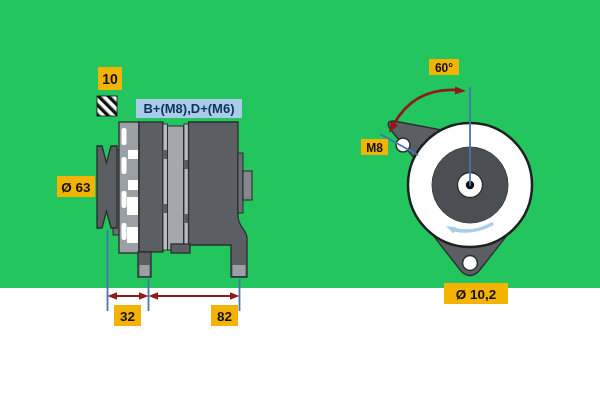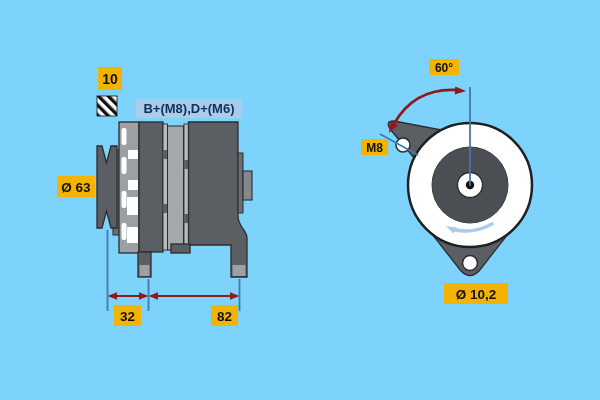--- a/index.html
+++ b/index.html
@@ -6,23 +6,23 @@
     margin: 0;
     padding: 0;
     background: #ffffff;
     width: 600px;
     height: 400px;
     overflow: hidden;
     font-family: "Liberation Sans", "DejaVu Sans", sans-serif;
   }
   #stage {
     width: 600px;
-    height: 400px;
+    height: 288px;
     position: relative;
-    background: #7dd3fc;
+    background: #22c55e;
   }
   svg { display: block; }
   .lbl-yellow { fill: #f5b301; }
   .lbl-blue   { fill: #a9cce9; }
   .lbl-text   { font-weight: bold; fill: #111111; }
   .lbl-text-blue { font-weight: bold; fill: #12305e; }
   .body-dark  { fill: #5b5f63; stroke: #2b2d2f; stroke-width: 1.3; }
   .body-mid   { fill: #84888c; stroke: #2b2d2f; stroke-width: 1.1; }
   .body-light { fill: #a4a8ac; stroke: #2b2d2f; stroke-width: 1; }
   .strip      { fill: #b7bbbf; stroke: #2b2d2f; stroke-width: 0.9; }

